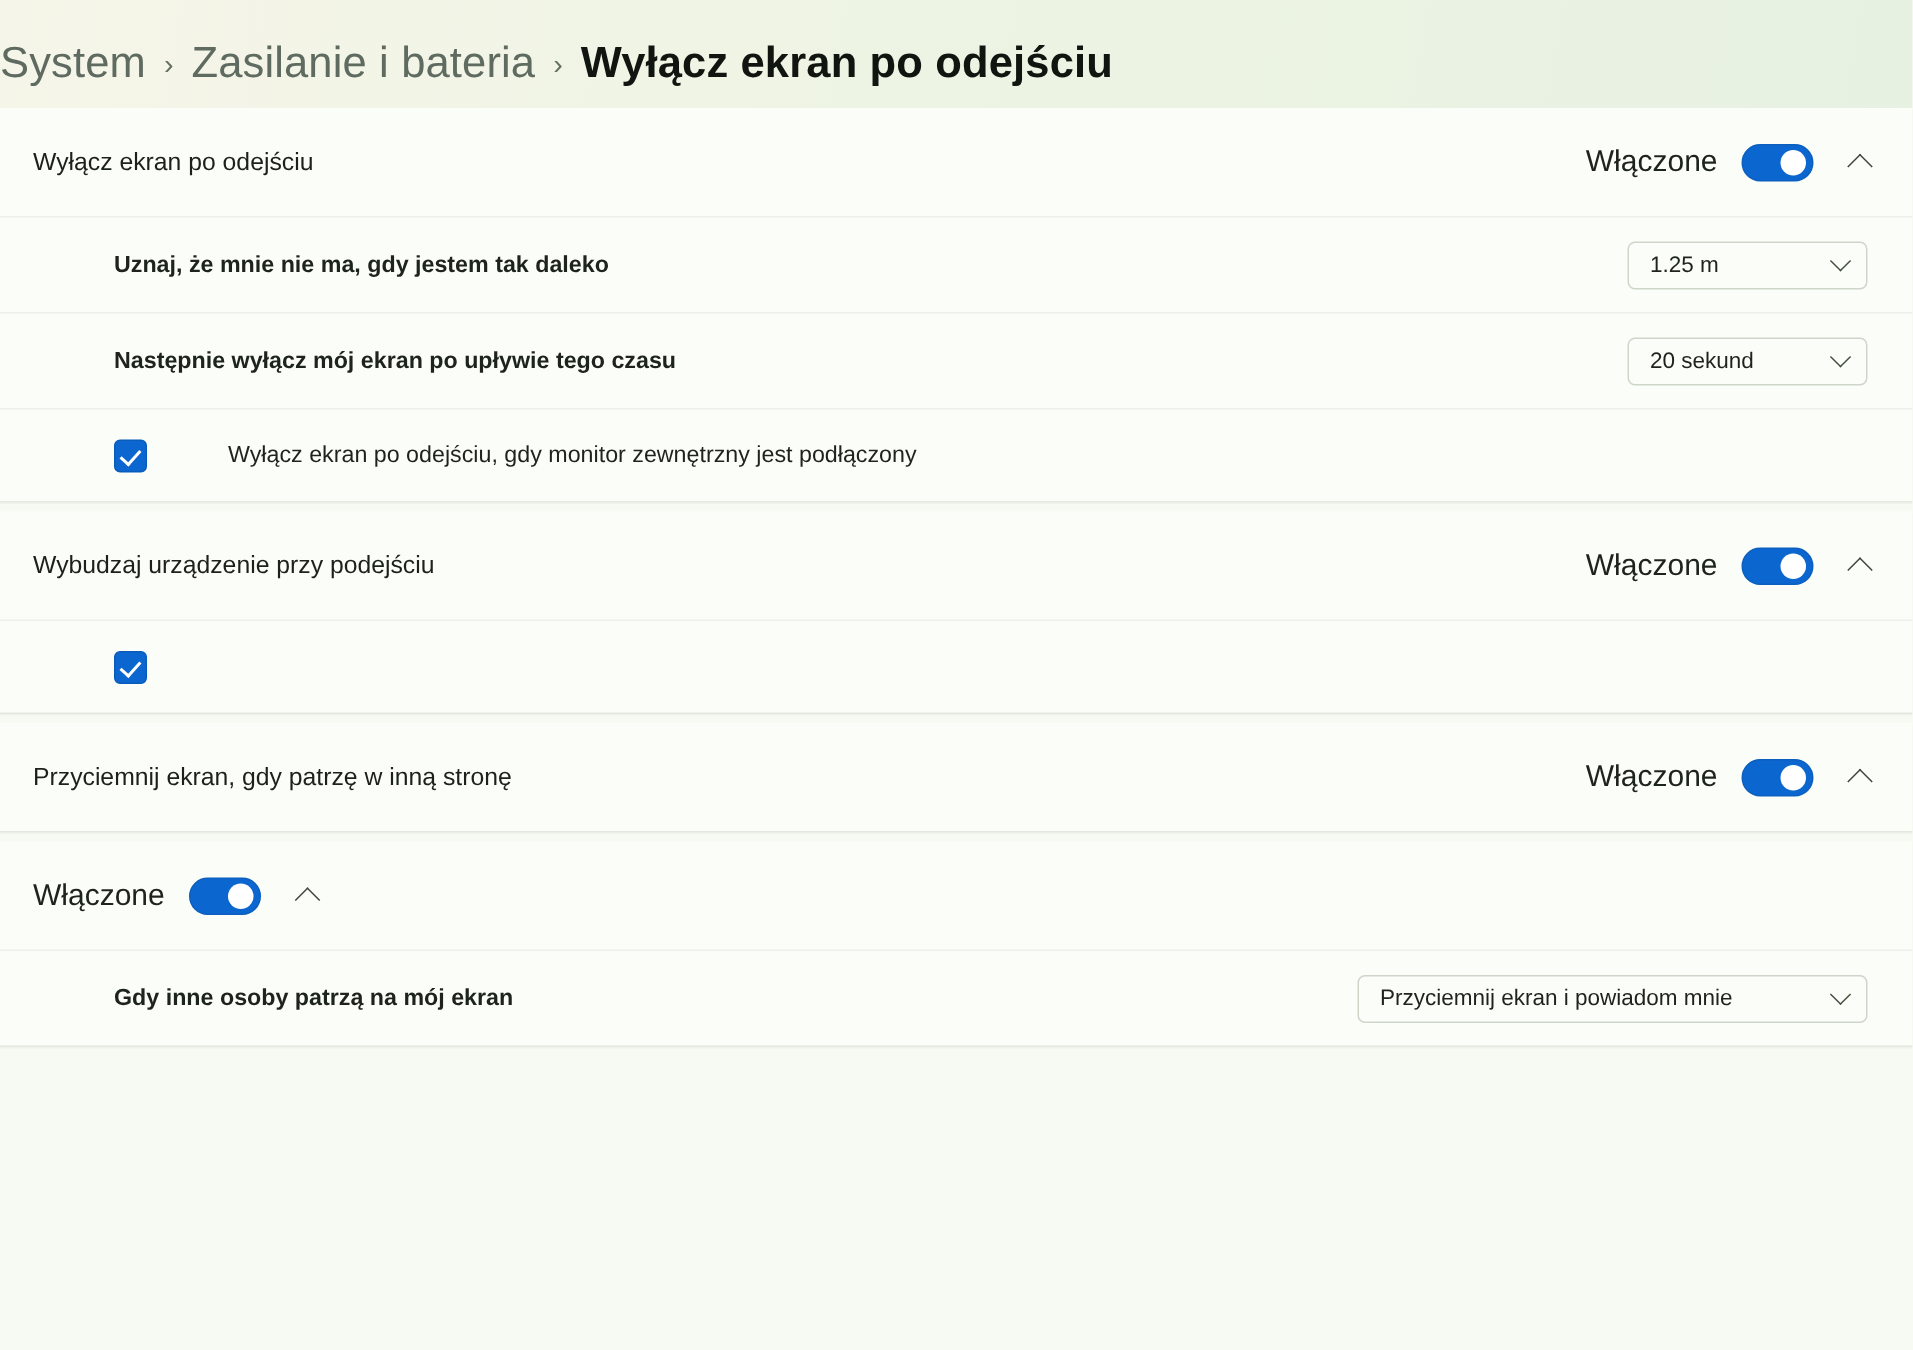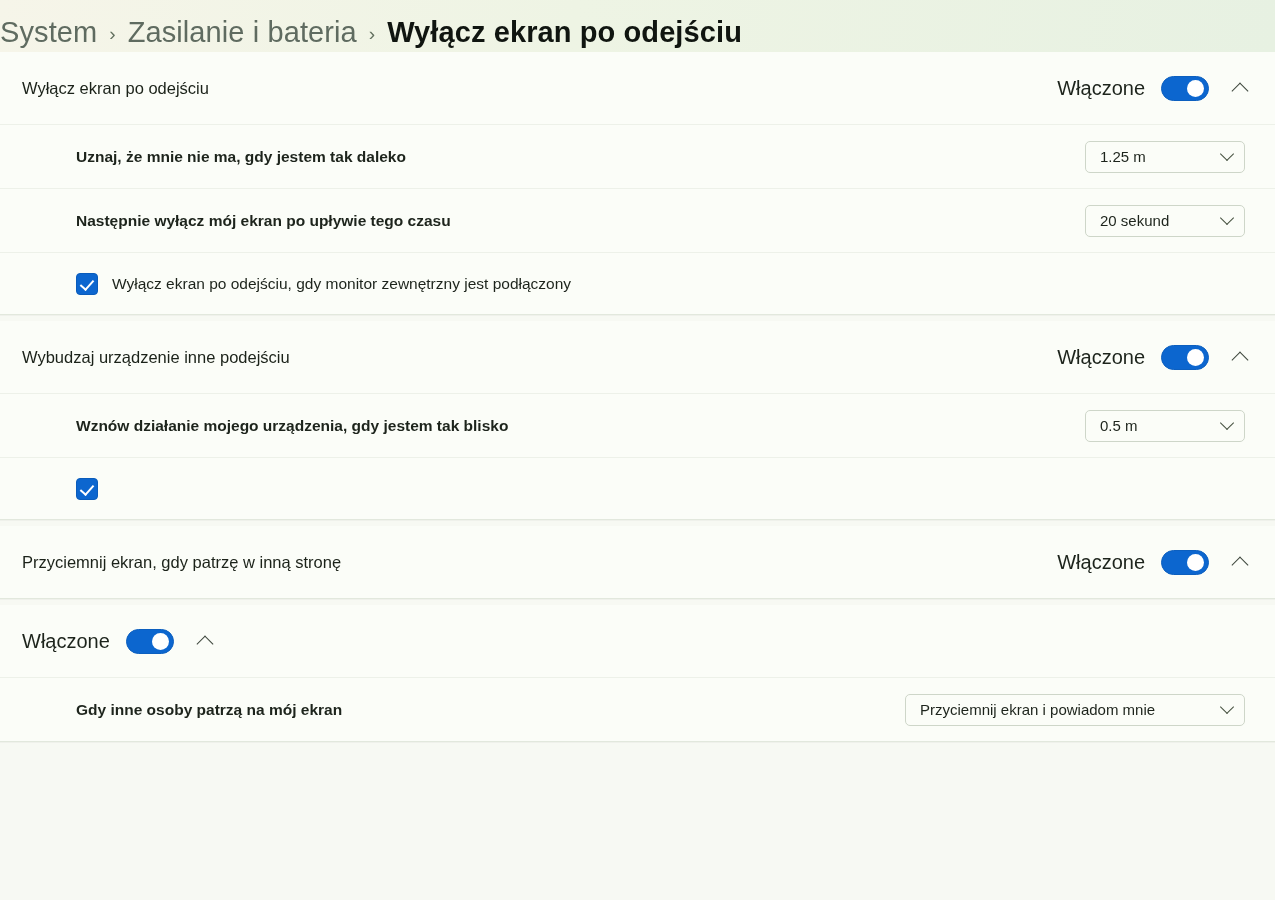--- a/index.html
+++ b/index.html
@@ -10,21 +10,21 @@
     width: 1275px;
     height: 900px;
     background: #f7f9f3;
     font-family: "Liberation Sans", sans-serif;
     color: #1b1b1b;
     overflow: hidden;
   }
 
   
   .breadcrumb-bar {
-    height: 52px;
+    height: 72px;
     background: linear-gradient(100deg, #f6f5e9 0%, #eef4e4 45%, #e7f1e2 100%);
     display: flex;
     align-items: center;
     padding: 12px 0 0 0;
     box-sizing: border-box;
   }
   .crumb {
     font-size: 29px;
     letter-spacing: 0.1px;
     white-space: nowrap;
@@ -163,20 +163,21 @@
   .combo-wide { min-width: 340px; }
 
   
   .check-row {
     display: flex;
     align-items: center;
     min-height: 62px;
     padding: 0 30px 0 76px;
     box-sizing: border-box;
     border-top: 1px solid #edf1e9;
+    gap: 40px;
   }
   .checkbox {
     width: 22px;
     height: 22px;
     border-radius: 4px;
     background: #0c66cf;
     border: 1px solid #0a5cbb;
     flex: none;
     position: relative;
     margin-right: 14px;
@@ -241,37 +242,30 @@
     <div class="check-row">
       <span class="checkbox">
           <span class="tick"></span>
         </span>
       <span class="check-label">Wyłącz ekran po odejściu, gdy monitor zewnętrzny jest podłączony</span>
     </div>
   </div>
 
   <div class="card">
     <div class="card-head">
-      <span class="card-head-title">Wybudzaj urządzenie inne podejściu</span>
+      <span class="card-head-title">Wybudzaj urządzenie przy podejściu</span>
       <span class="head-state">Włączone</span>
       <span class="toggle">
           <span class="knob"></span>
         </span>
       <span class="chevron-btn">
           <span class="chev"></span>
         </span>
     </div>
 
-    <div class="row">
-      <span class="row-label">Wznów działanie mojego urządzenia, gdy jestem tak blisko</span>
-      <span class="combo">
-        <span>0.5 m</span>
-        <span class="caret"></span>
-      </span>
-    </div>
 
     <div class="check-row">
       <span class="checkbox">
           <span class="tick"></span>
         </span>
     </div>
   </div>
 
   <div class="card">
     <div class="card-head">

